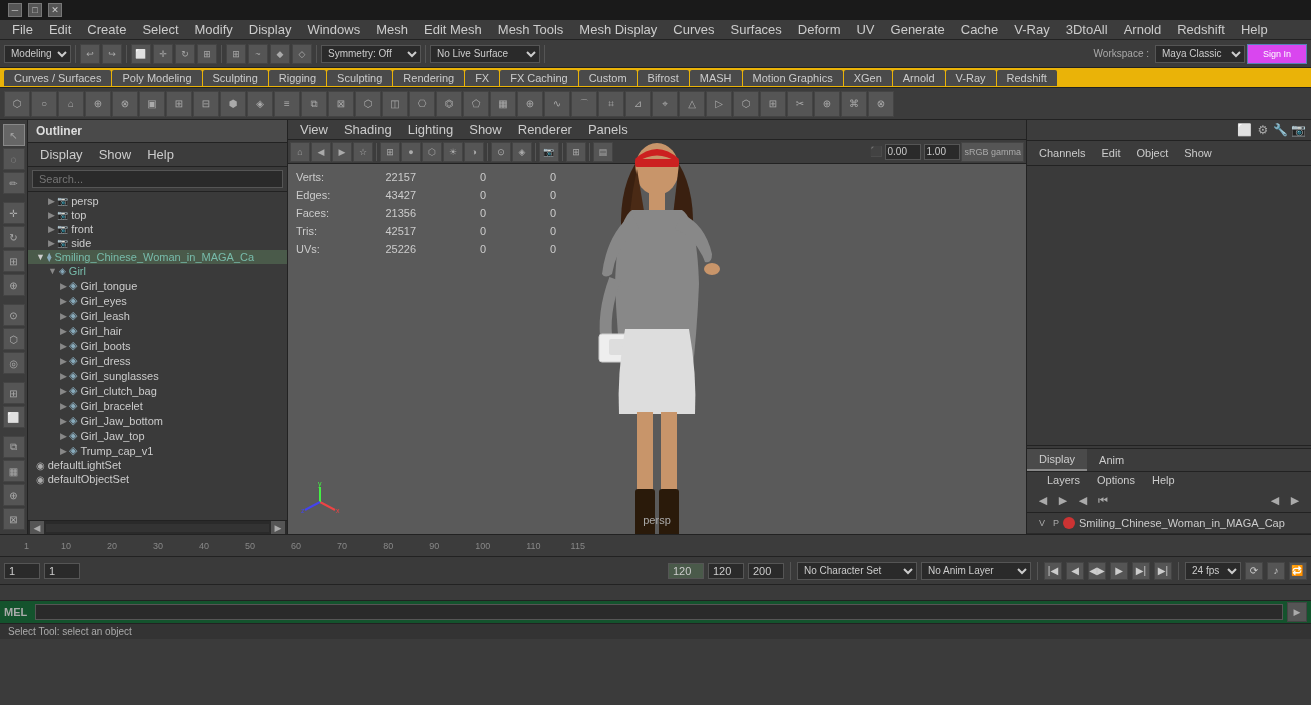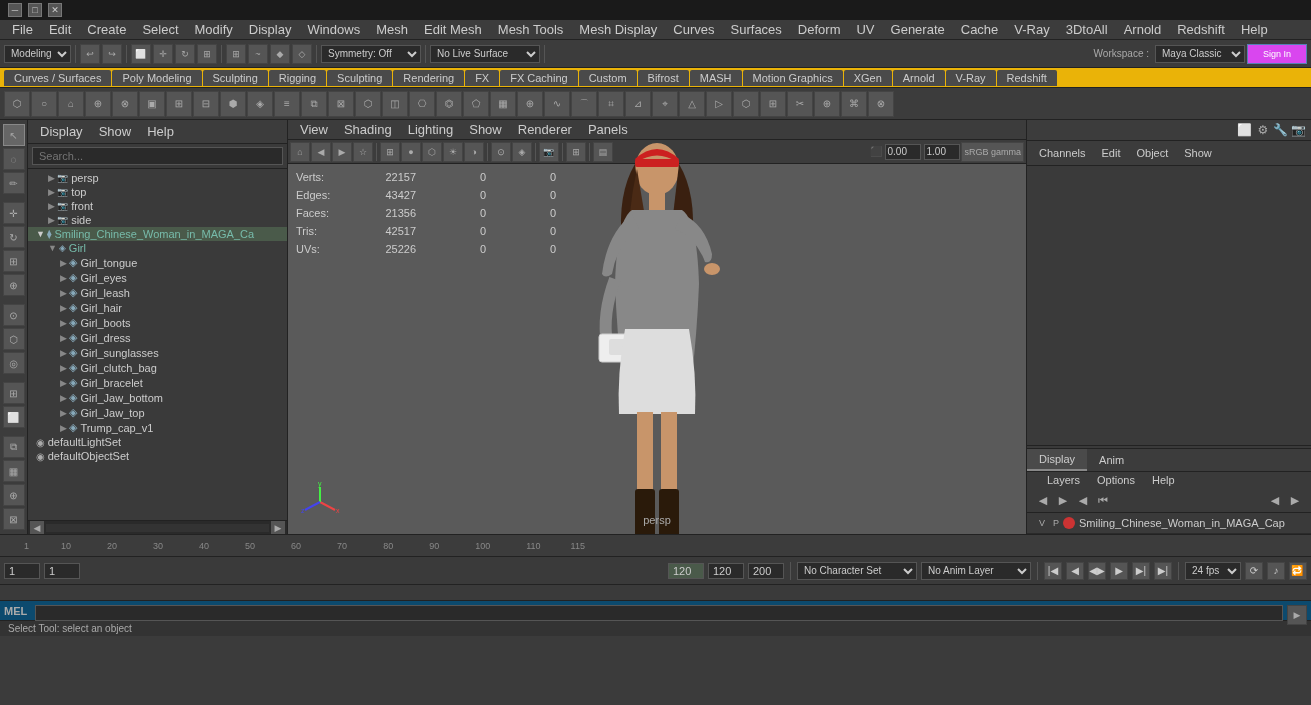--- a/index.html
+++ b/index.html
@@ -82,21 +82,21 @@
     
     
     #bottom-area { height: 66px; background: #3a3a3a; border-top: 1px solid #222; display: flex; flex-direction: column; }
     #timeline-ruler { height: 22px; background: #3c3c3c; display: flex; align-items: center; padding: 0 4px; border-bottom: 1px solid #222; position: relative; }
     #timeline-ticks { flex: 1; display: flex; align-items: center; font-size: 9px; color: #888; gap: 0; }
     #timeline-controls { height: 28px; background: #3a3a3a; display: flex; align-items: center; padding: 0 4px; gap: 4px; border-bottom: 1px solid #222; }
     .tc-input { width: 36px; background: #2a2a2a; border: 1px solid #555; color: #ccc; padding: 1px 4px; font-size: 11px; }
     .tc-btn { width: 18px; height: 18px; background: #555; border: 1px solid #444; color: #ccc; cursor: pointer; display: flex; align-items: center; justify-content: center; font-size: 10px; }
     
     
-    #mel-bar { height: 20px; background: #0c4a6e; display: flex; align-items: flex-start; padding: 4px 4px; border-top: 1px solid #222; gap: 4px; }
+    #mel-bar { height: 20px; background: #14532d; display: flex; align-items: center; padding: 11px 4px; border-top: 1px solid #222; gap: 4px; }
     #mel-input { flex: 1; background: #2a2a2a; border: 1px solid #555; color: #ccc; padding: 1px 4px; font-size: 11px; height: 16px; }
     
     
     #status-bar { height: 16px; background: #333; display: flex; align-items: center; padding: 0 8px; border-top: 1px solid #222; }
     #status-text { color: #aaa; font-size: 10px; }
 
     
     .tb-btn { height: 20px; min-width: 20px; background: #555; border: 1px solid #444; color: #aaa; cursor: pointer; display: flex; align-items: center; justify-content: center; font-size: 9px; padding: 0 2px; }
     .tb-separator { width: 1px; height: 18px; background: #555; margin: 0 2px; }
     .tb-dropdown { background: #2a2a2a; border: 1px solid #555; color: #ccc; font-size: 10px; height: 18px; padding: 0 2px; cursor: pointer; }
@@ -255,20 +255,21 @@
     <div class="vtool-btn">⊞</div>
     <div class="vtool-btn">⬜</div>
     <div style="height:4px"></div>
     <div class="vtool-btn">⧉</div>
     <div class="vtool-btn">▦</div>
     <div class="vtool-btn">⊕</div>
     <div class="vtool-btn">⊠</div>
   </div>
 
   <div id="outliner">
+    <div id="outliner-header">Outliner</div>
     <div id="outliner-menu">
       <div class="menu-item">Display</div>
       <div class="menu-item">Show</div>
       <div class="menu-item">Help</div>
     </div>
     <div id="outliner-search">
       <input type="text" placeholder="Search..." style="">
     </div>
     <div id="outliner-tree">
 

